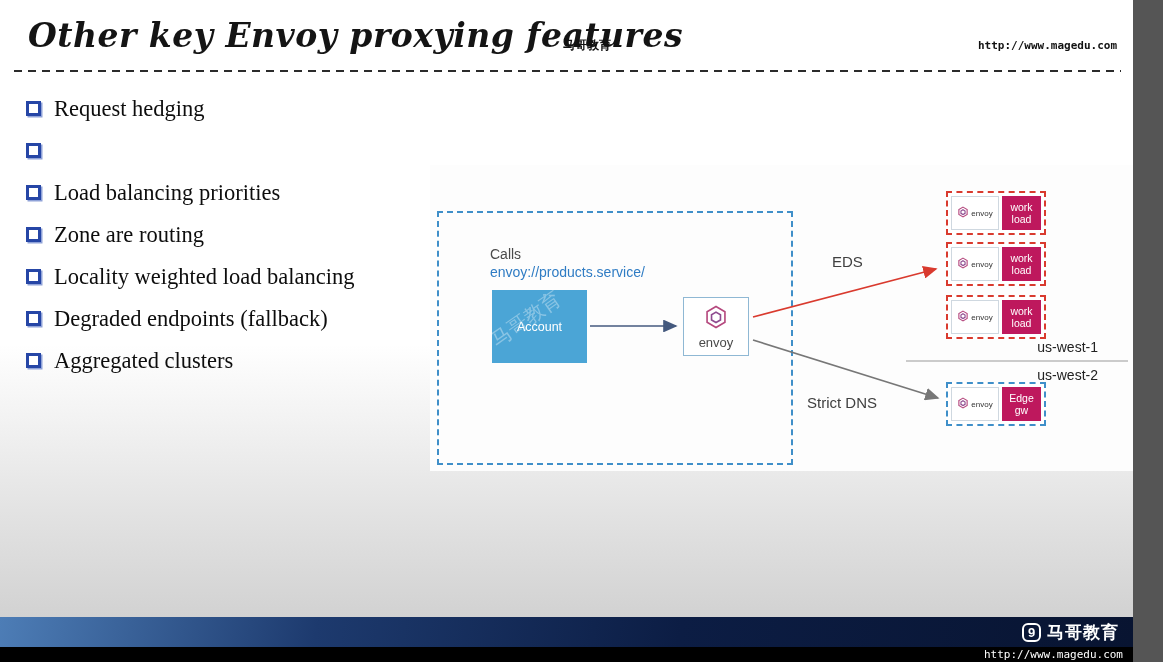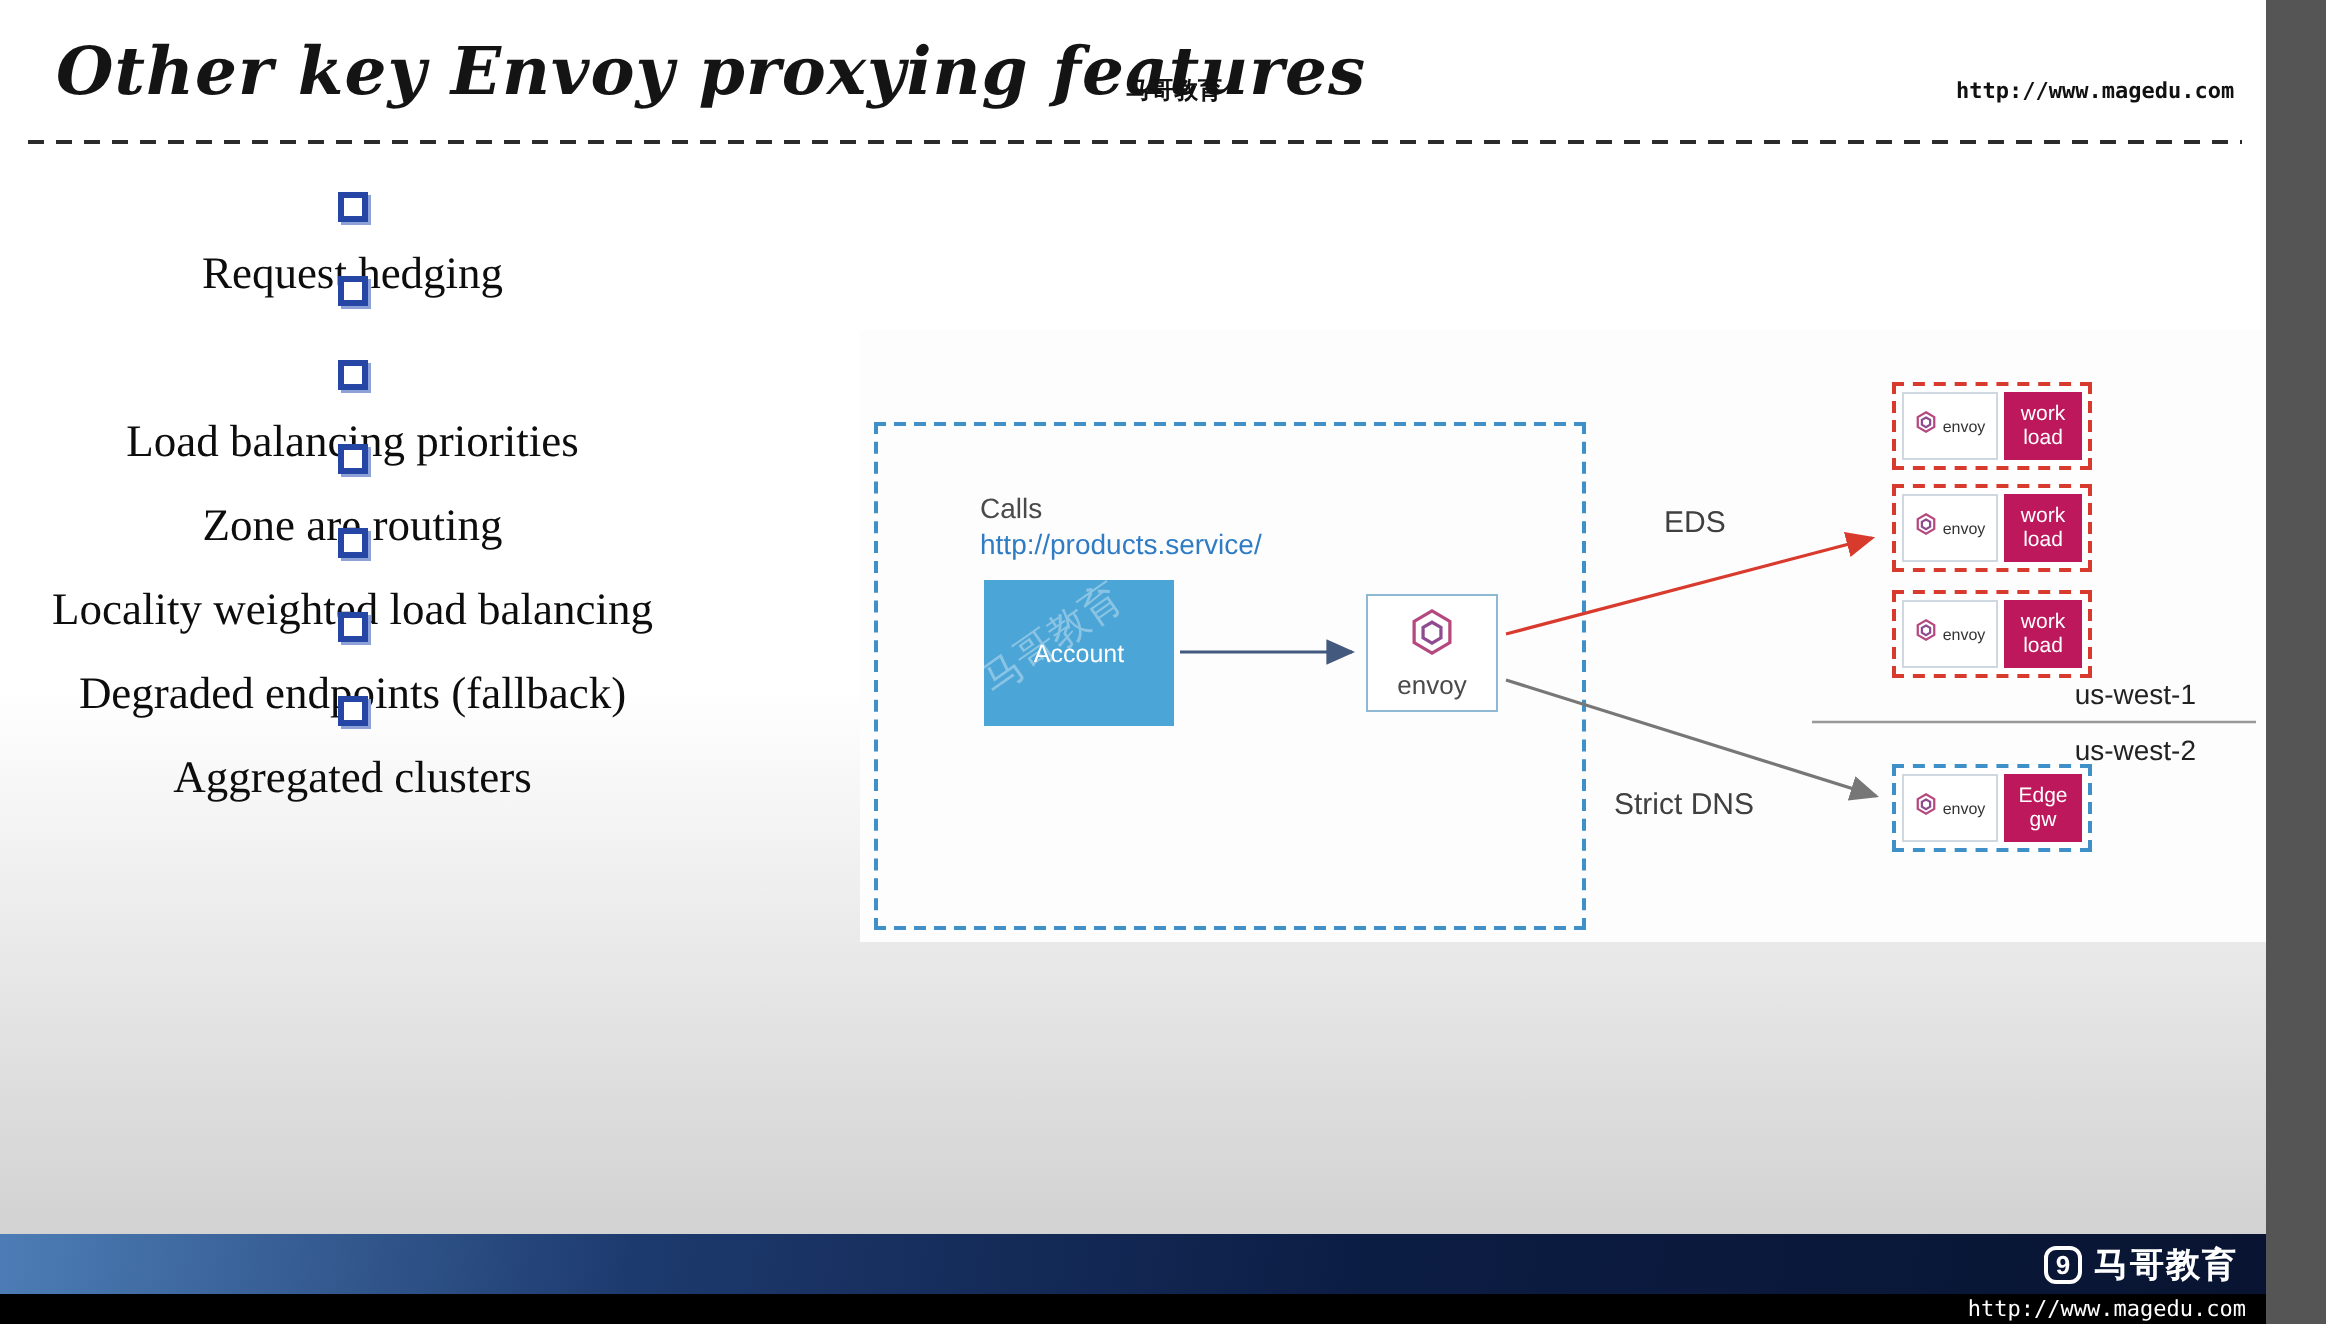--- a/index.html
+++ b/index.html
@@ -24,21 +24,21 @@
     position:absolute; left:978px; top:39px;
     font-family:"DejaVu Sans Mono", monospace; font-weight:bold; font-size:11px; color:#111;
   }
   .dashed-sep {
     position:absolute; left:14px; right:12px; top:70px; height:2px;
     background:repeating-linear-gradient(90deg,#2b2b2b 0 8px, transparent 8px 14px);
   }
 
   
   .features { position:absolute; left:26px; top:96px; list-style:none; }
-  .features li { display:flex; align-items:center; gap:13px; margin-bottom:17px; height:25px;flex-direction:column; }
+  .features li { display:flex; align-items:center; gap:13px; margin-bottom:17px; height:25px; }
   .bullet {
     width:15px; height:15px; border:3px solid #2646a6; background:#fff;
     box-shadow:1.5px 1.5px 0 #8fa2d8; flex:0 0 auto;
   }
   .feat-label {
     font-family:"Liberation Serif", serif; font-size:22.5px; color:#0d0d0d;
   }
 
   
   .diagram-bg { position:absolute; left:430px; top:165px; width:708px; height:306px; background:#fdfdfd; }
@@ -148,21 +148,21 @@
         <span class="bullet"></span>
         <span class="feat-label">Aggregated clusters</span>
       </li>
   </ul>
 
   <div class="diagram-bg"></div>
   <div class="cluster-box"></div>
 
   <div class="calls-wrap">
     <div class="calls-label">Calls</div>
-    <div class="calls-url">http://products.service/</div>
+    <div class="calls-url">envoy://products.service/</div>
   </div>
 
   <div class="account-box">
     <span class="account-watermark">马哥教育</span>
     <span class="account-label">Account</span>
   </div>
 
   <div class="envoy-node">
     <span>
       <svg width="26" height="26" viewBox="0 0 32 32">

